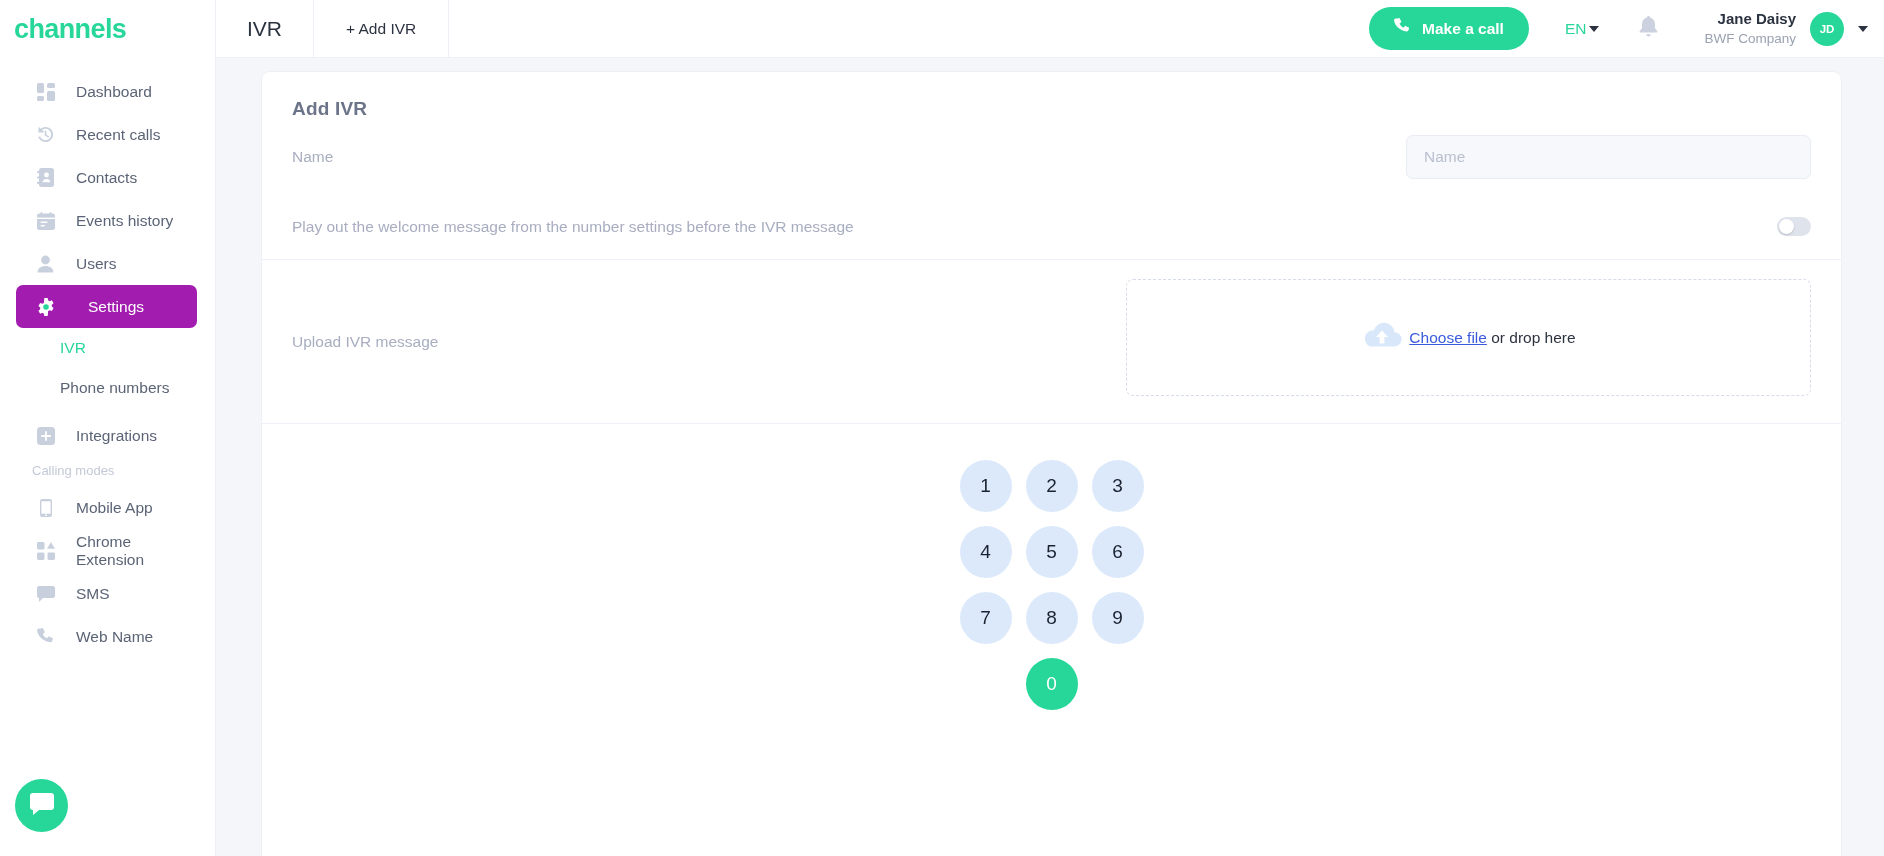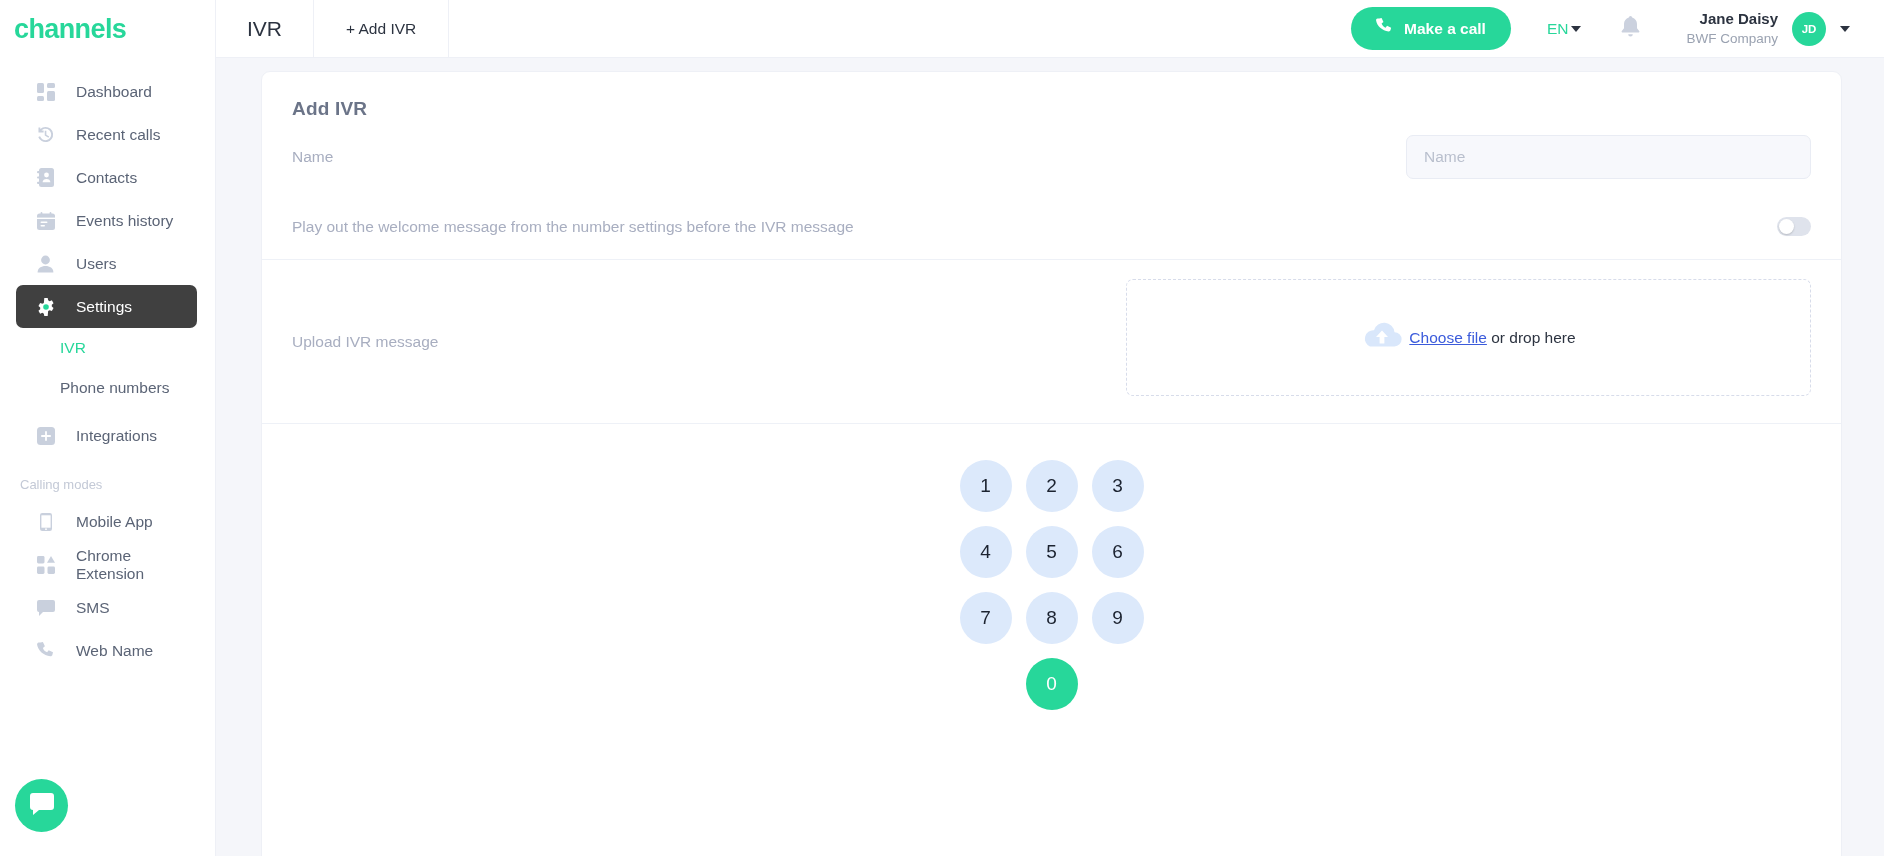--- a/index.html
+++ b/index.html
@@ -23,51 +23,51 @@
   }
   .nav { padding-top: 12px; }
   .nav-item {
     display: flex; align-items: center; height: 43px;
     margin: 0 18px 0 16px; padding-left: 19px; border-radius: 7px;
     color: #5b6476; font-size: 15.5px; cursor: pointer;
   }
   .nav-item .ico { width: 21px; height: 21px; margin-right: 20px; flex: 0 0 21px;
     display: flex; align-items: center; justify-content: center; }
   .nav-item .ico svg { display: block; }
-  .nav-item.active { background: #404040; color: #ffffff; }
+  .nav-item.active { background: #a21caf; color: #ffffff; gap: 12px; }
   .nav-item.active .ico svg { fill: #ffffff; }
   .nav-sub {
     display: flex; align-items: center; height: 40px;
     padding-left: 60px; font-size: 15.5px; color: #5b6476; cursor: pointer;
   }
   .nav-sub.active { color: #27d79a; }
   .nav-section {
-    padding-left: 20px; font-size: 13px; color: #c3c9d6;
-    margin-top: 20px; margin-bottom: 8px;
+    padding-left: 32px; font-size: 13px; color: #c3c9d6;
+    margin-top: 6px; margin-bottom: 8px;
   }
   .icon-fill { fill: #c9d0dd; }
 
   
   .main { flex: 1; height: 856px; background: #f5f6fa; position: relative; overflow: hidden; }
 
   .topbar {
     height: 58px; background: #ffffff; display: flex; align-items: center;
     border-bottom: 1px solid #eef0f6; position: relative;
   }
   .topbar-title {
     width: 98px; height: 58px; display: flex; align-items: center;
     justify-content: center; font-size: 21px; color: #2c3340;
     border-right: 1px solid #eef0f6;
   }
   .topbar-add {
     height: 58px; display: flex; align-items: center; padding: 0 32px;
     font-size: 15.5px; color: #2c3340; border-right: 1px solid #eef0f6; cursor: pointer;
   }
   .topbar-right {
-    margin-left: auto; display: flex; align-items: center; padding-right: 34px; gap: 0;
+    margin-left: auto; display: flex; align-items: center; padding-right: 16px; gap: 0;
   }
   .make-call {
     display: flex; align-items: center; gap: 11px;
     background: #27d79a; color: #ffffff; border: none; border-radius: 24px;
     height: 43px; padding: 0 25px; font-size: 15.5px; font-weight: 700;
     font-family: "Liberation Sans", sans-serif; cursor: pointer;
   }
   .lang {
     display: flex; align-items: center; gap: 3px; margin-left: 36px;
     font-size: 15.5px; color: #27d79a; cursor: pointer;

